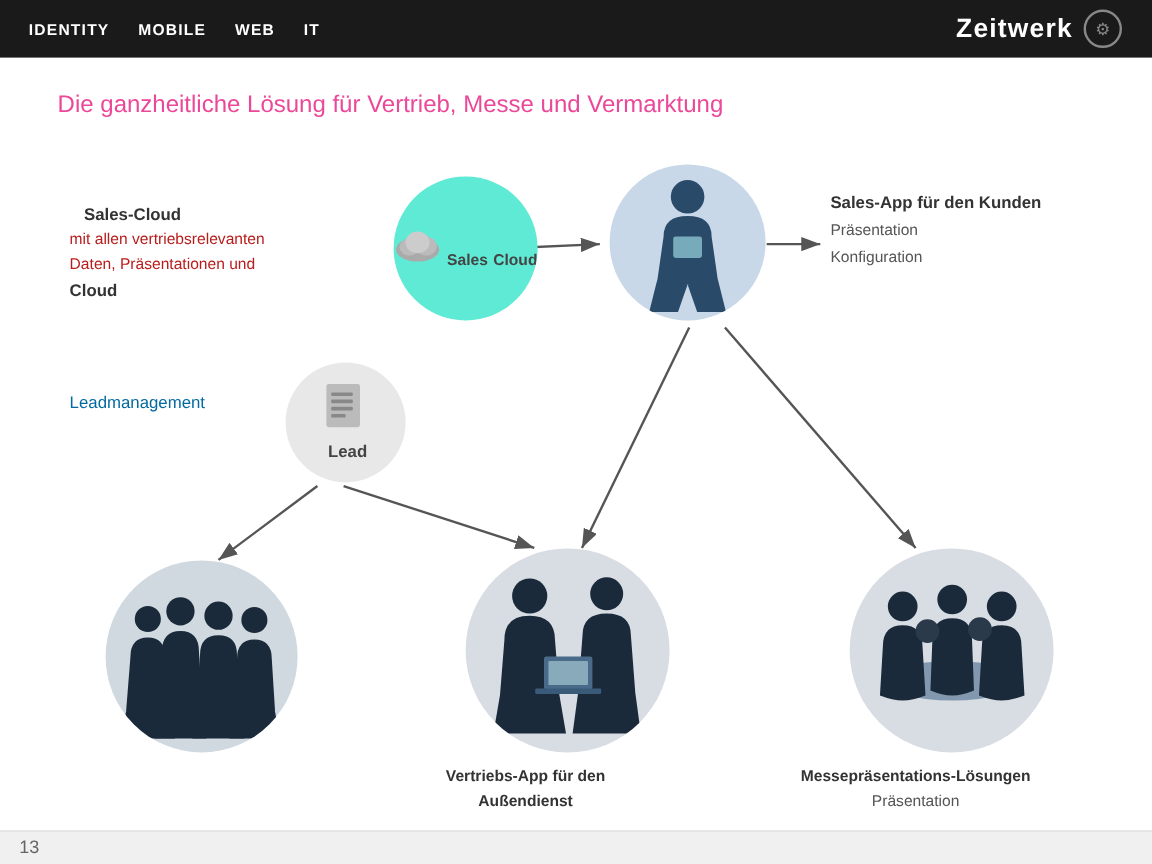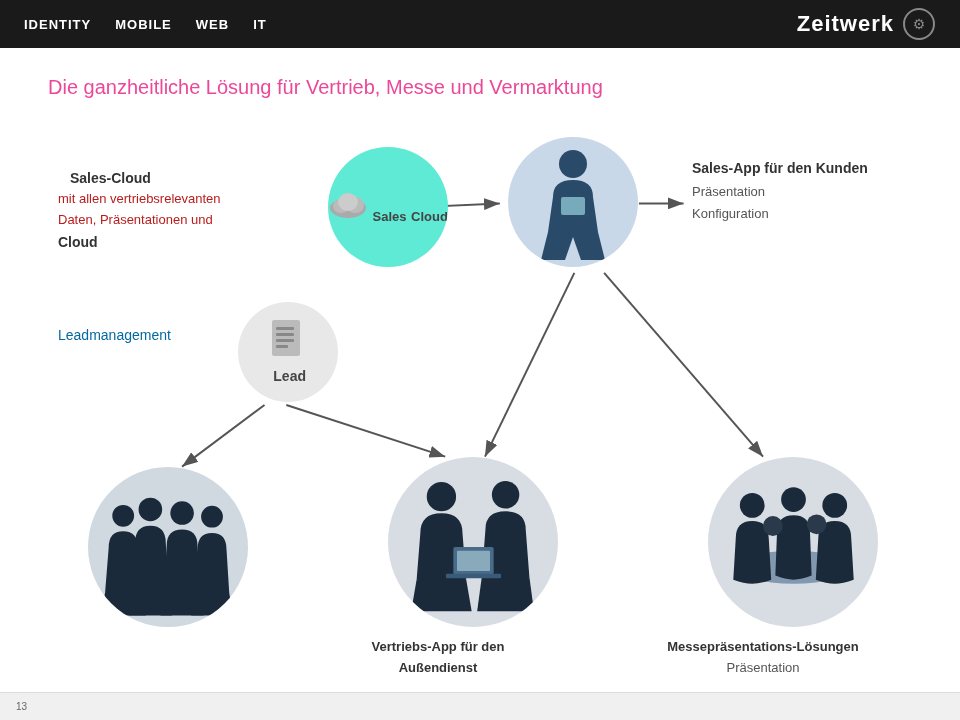--- a/index.html
+++ b/index.html
@@ -243,21 +243,21 @@
       right: 0;
       height: 28px;
       background: #f0f0f0;
       border-top: 1px solid #ddd;
       display: flex;
       align-items: center;
       justify-content: space-between;
       padding: 0 16px;
     }
     .footer span {
-      font-size: 10px;
+      font-size: 15px;
       color: #666;
     }
 
     .lead-label {
       font-size: 14px;
       font-weight: bold;
       color: #444;
       text-align: center;
       margin-top: 4px;
     }

